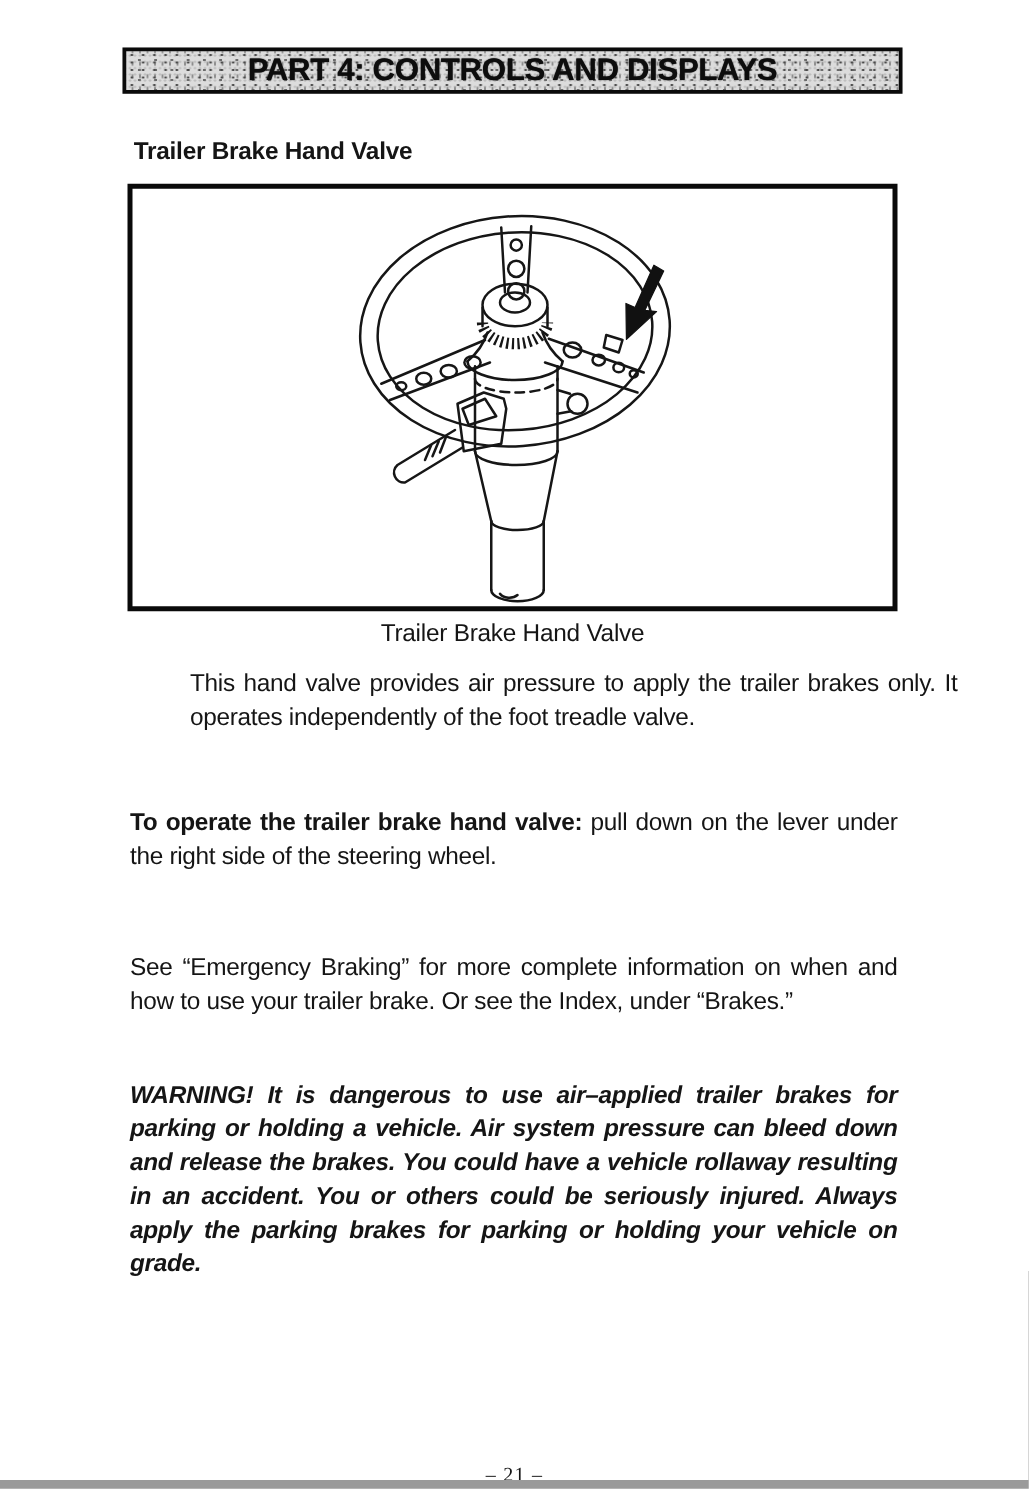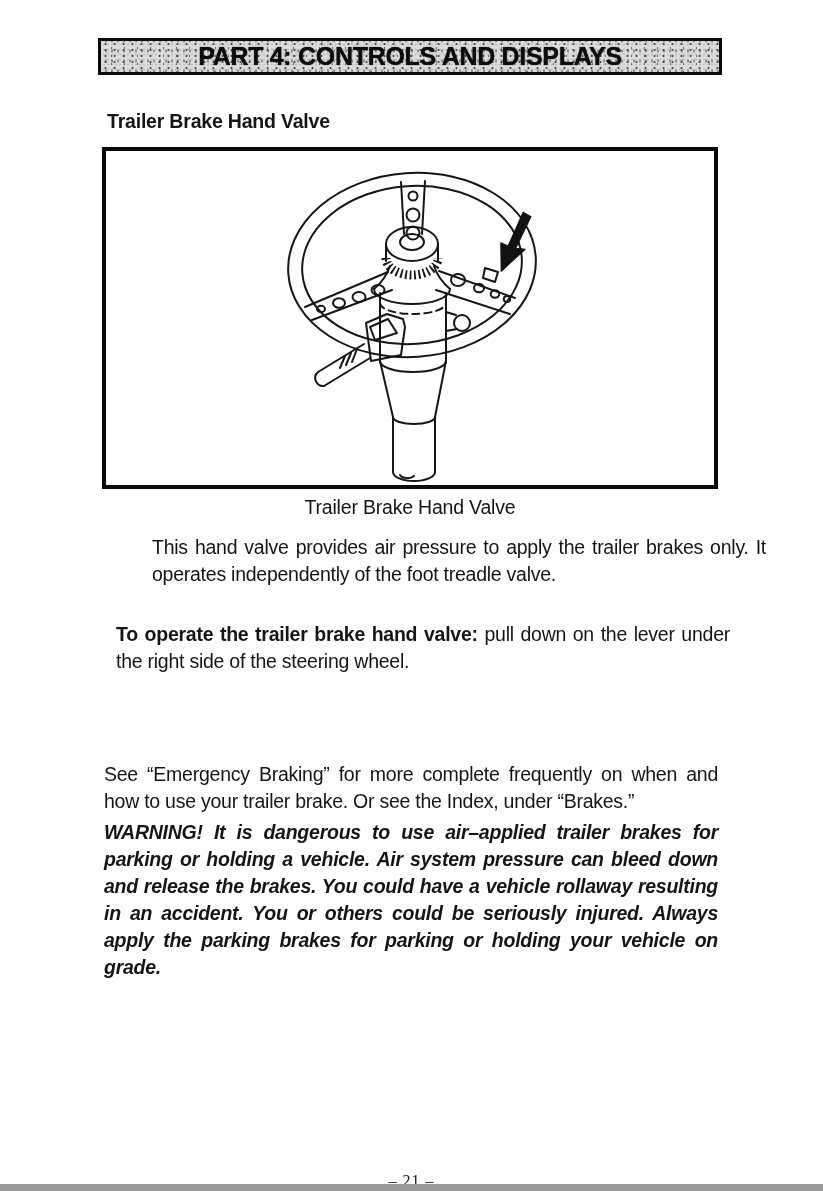--- a/index.html
+++ b/index.html
@@ -43,24 +43,24 @@
   .figure-caption{
     position:absolute;left:102px;top:496px;width:616px;
     text-align:center;font-size:19.5px;letter-spacing:-.2px;
   }
   .body-text{
     position:absolute;left:104px;width:614px;
     font-size:19.5px;line-height:27px;letter-spacing:-.25px;
     text-align:justify;margin:0;
   }
   .p-intro{top:534px;margin-left:48px;}
-  .p-operate{top:621px;margin-left:12px;}
+  .p-operate{top:645px;}
   .p-notice{top:683px;font-style:italic;}
   .p-see{top:761px;}
-  .p-warning{top:819px;font-style:italic;font-weight:bold;}
+  .p-warning{top:863px;font-style:italic;font-weight:bold;}
   .bold-run{font-weight:bold;font-style:normal;}
   .page-number{
     position:absolute;left:0;top:1172px;width:823px;
     text-align:center;font-size:16px;letter-spacing:1px;font-family:Liberation Serif, serif;
   }
   svg{display:block;}
 </style>
 </head>
 <body>
 
@@ -143,19 +143,19 @@
   <div class="figure-caption">Trailer Brake Hand Valve</div>
 
   <p class="body-text p-intro">This hand valve provides air pressure to apply the trailer brakes only. It operates independently of the foot treadle valve.</p>
 
   <p class="body-text p-operate">
     <span class="bold-run">To operate the trailer brake hand valve:</span>
     <span>pull down on the lever under the right side of the steering wheel.</span>
   </p>
 
 
-  <p class="body-text p-see">See “Emergency Braking” for more complete frequently on when and how to use your trailer brake.  Or see the Index, under “Brakes.”</p>
+  <p class="body-text p-see">See “Emergency Braking” for more complete information on when and how to use your trailer brake.  Or see the Index, under “Brakes.”</p>
 
   <p class="body-text p-warning">WARNING!  It is dangerous to use air–applied trailer brakes for parking or holding a vehicle.  Air system pressure can bleed down and release the brakes.  You could have a vehicle rollaway resulting in an accident.  You or others could be seriously injured.  Always apply the parking brakes for parking or holding your vehicle on grade.</p>
 
   <div class="page-number">– 21 –</div>
 
 </div>
 
 </body></html>

